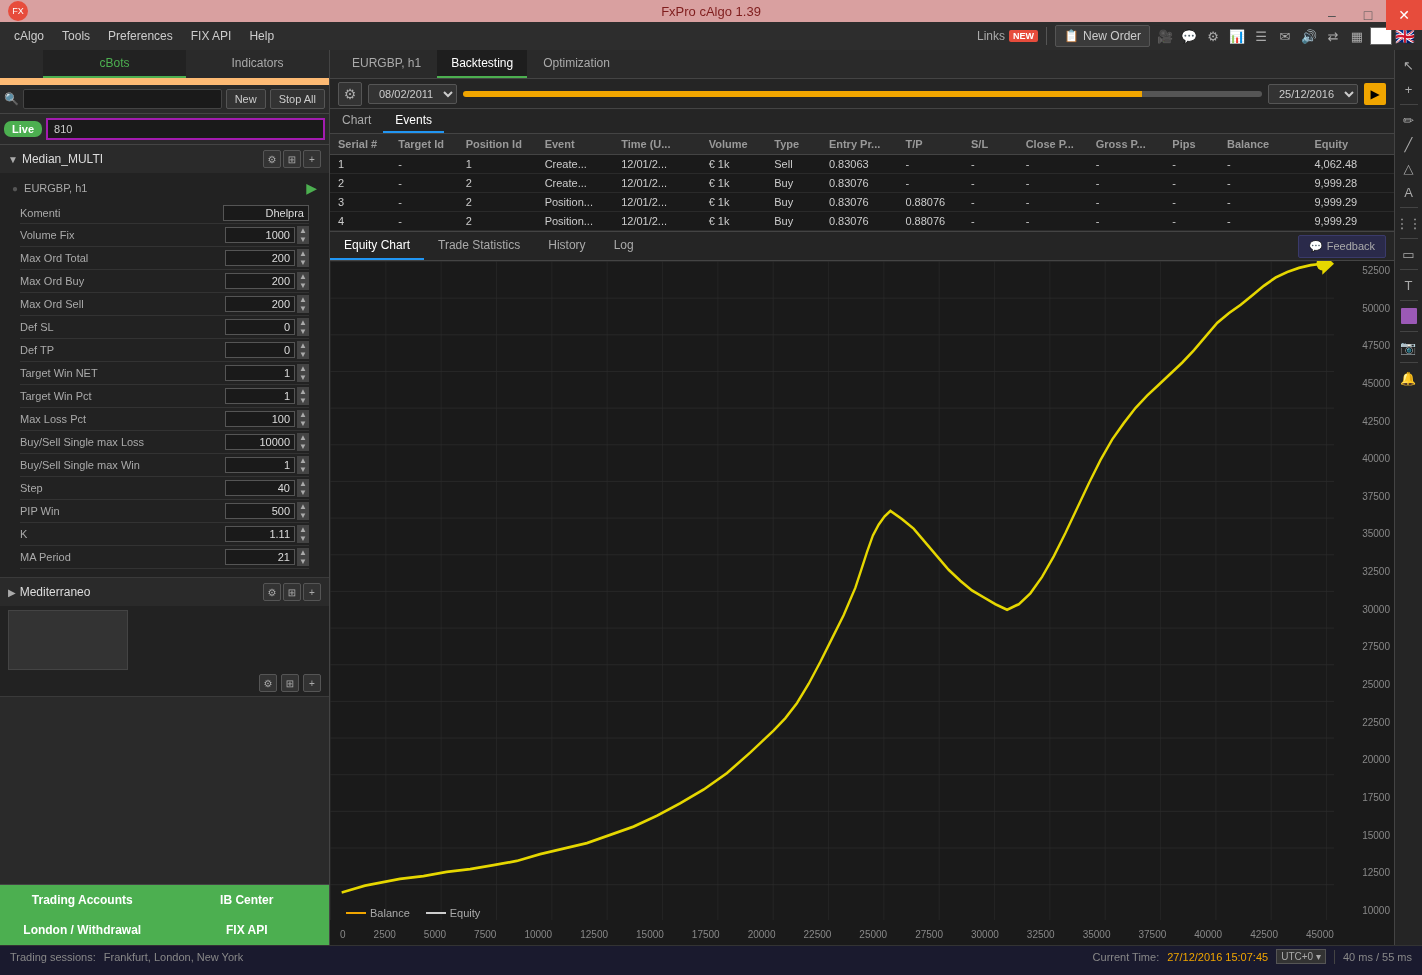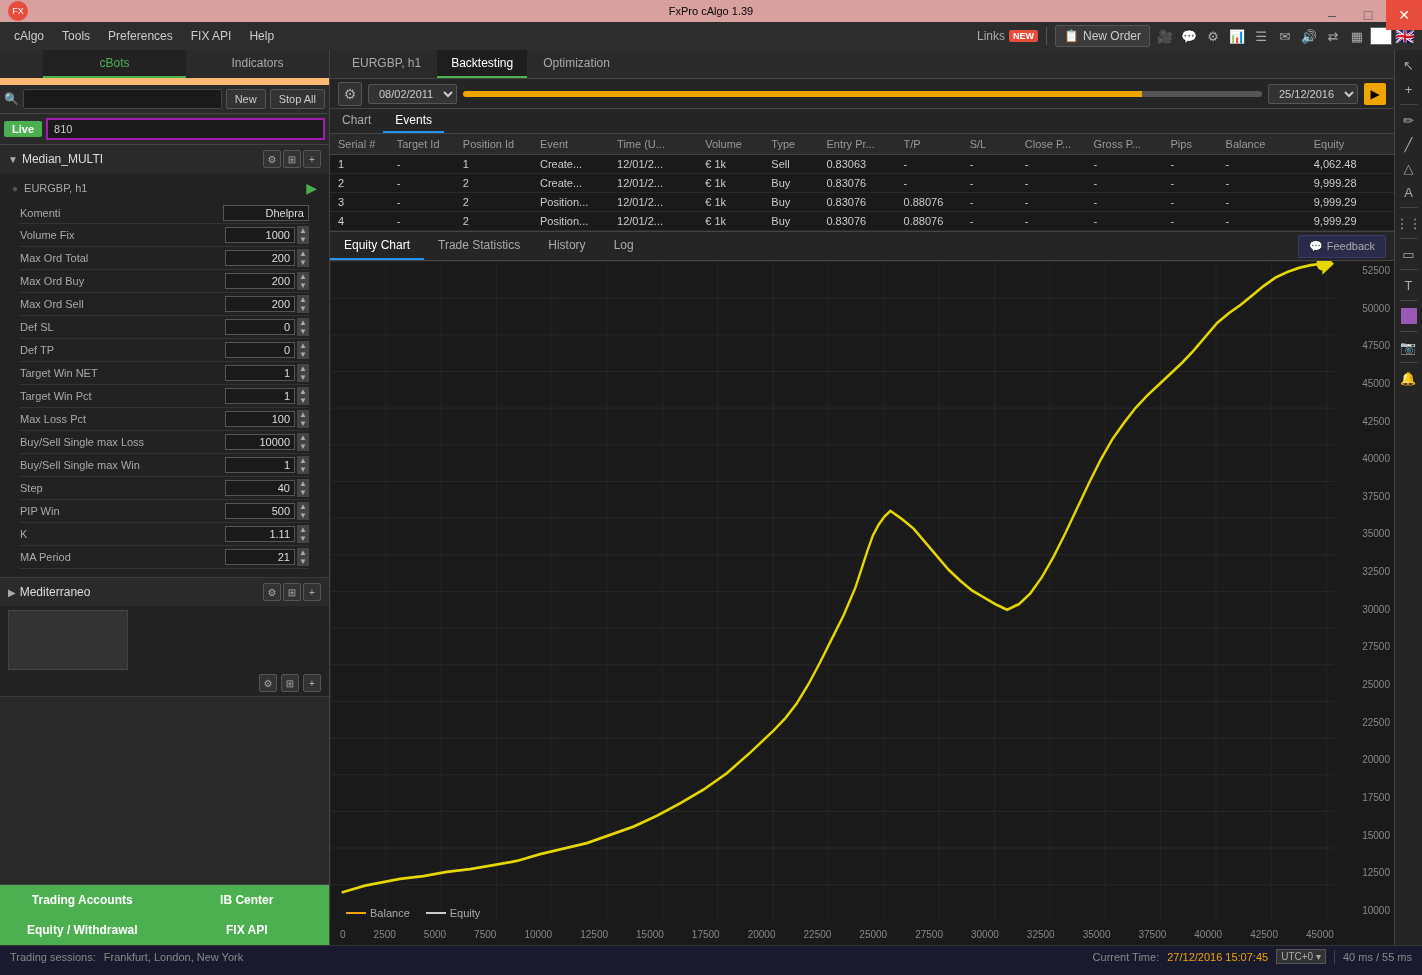--- a/index.html
+++ b/index.html
@@ -1,20 +1,20 @@
 <!DOCTYPE html>
 <html><head>
   <meta charset="utf-8">
   <style>
     * { margin: 0; padding: 0; box-sizing: border-box; }
     body { width: 1422px; height: 975px; background: #1a1a2e; font-family: 'Segoe UI', Arial, sans-serif; font-size: 12px; color: #ccc; overflow: hidden; }
 
     
     .title-bar { background: #d9a0a0; height: 22px; display: flex; align-items: center; justify-content: center; position: relative; }
-    .title-bar-title { font-size: 11px; color: #000000; font-weight: normal; }
+    .title-bar-title { font-size: 13px; color: #7f1d1d; font-weight: normal; }
     .title-bar-controls { position: absolute; right: 0; top: 0; display: flex; height: 30px; }
     .title-bar-btn { width: 36px; height: 30px; display: flex; align-items: center; justify-content: center; cursor: pointer; font-size: 14px; color: #555; }
     .title-bar-btn.close { background: #e74c3c; color: white; }
     .title-bar-logo { position: absolute; left: 8px; width: 20px; height: 20px; background: #e74c3c; border-radius: 50%; display: flex; align-items: center; justify-content: center; font-size: 9px; color: white; }
 
     
     .menu-bar { background: #2d2d2d; height: 28px; display: flex; align-items: center; padding: 8px 6px; gap: 2px; }
     .menu-item { padding: 3px 8px; color: #ccc; cursor: pointer; font-size: 12px; border-radius: 2px; }
     .menu-spacer { flex: 1; }
     .menu-right { display: flex; align-items: center; gap: 4px; }
@@ -31,21 +31,21 @@
     
     .sidebar { width: 330px; background: #2a2a2a; border-right: 1px solid #444; display: flex; flex-direction: column; }
     .sidebar-tabs { display: flex; border-bottom: 7px solid #fdba74; padding-left: 43px; }
     .sidebar-tab { flex: 1; padding: 6px 10px; text-align: center; cursor: pointer; font-size: 12px; color: #aaa; border-bottom: 2px solid transparent; }
     .sidebar-tab.active { color: #4CAF50; border-bottom-color: #4CAF50; background: #222; }
     .sidebar-search { display: flex; align-items: center; padding: 4px; border-bottom: 1px solid #444; gap: 4px; }
     .sidebar-search input { flex: 1; background: #1a1a1a; border: 1px solid #444; color: #ccc; padding: 3px 6px; font-size: 11px; border-radius: 2px; }
     .btn-new { background: #333; border: 1px solid #555; color: #ccc; padding: 3px 8px; cursor: pointer; font-size: 11px; border-radius: 2px; }
     .btn-stop-all { background: #333; border: 1px solid #555; color: #ccc; padding: 3px 8px; cursor: pointer; font-size: 11px; border-radius: 2px; }
     .live-bar { display: flex; align-items: center; padding: 4px; gap: 4px; border-bottom: 1px solid #444; }
-    .live-badge { background: #4CAF50; color: white; padding: 2px 8px; border-radius: 2px; font-size: 11px; font-weight: bold; cursor: pointer; }
+    .live-badge { background: #4CAF50; color: white; padding: 2px 8px; border-radius: 7px; font-size: 11px; font-weight: bold; cursor: pointer; }
     .live-input { flex: 1; background: #1a1a1a; border: 2px solid #a21caf; color: #ccc; padding: 3px 6px; font-size: 11px; }
 
     .bot-list { flex: 1; overflow-y: auto; }
     .bot-item { border-bottom: 1px solid #3a3a3a; }
     .bot-header { display: flex; align-items: center; padding: 5px 8px; background: #2a2a2a; cursor: pointer; gap: 4px; }
     .bot-name { flex: 1; color: #ddd; font-size: 12px; }
     .bot-controls { display: flex; gap: 2px; }
     .bot-ctrl-btn { width: 18px; height: 18px; background: #333; border: 1px solid #555; color: #aaa; cursor: pointer; font-size: 10px; display: flex; align-items: center; justify-content: center; border-radius: 2px; }
     .bot-sub { padding: 4px 12px; background: #222; }
     .bot-symbol-row { display: flex; align-items: center; gap: 6px; padding: 3px 0; }
@@ -81,21 +81,21 @@
     .date-select { background: #333; border: 1px solid #555; color: #ccc; padding: 2px 6px; font-size: 11px; border-radius: 2px; cursor: pointer; }
     .date-slider { flex: 1; height: 6px; background: linear-gradient(to right, #f0a500 85%, #555 85%); border-radius: 3px; cursor: pointer; }
     .play-btn { width: 22px; height: 22px; background: #f0a500; color: #000; border: none; cursor: pointer; display: flex; align-items: center; justify-content: center; font-size: 12px; border-radius: 2px; }
 
     
     .events-area { background: #1a1a1a; border-bottom: 1px solid #444; }
     .events-tabs { display: flex; background: #252525; border-bottom: 1px solid #444; }
     .events-tab { padding: 4px 12px; font-size: 12px; color: #aaa; cursor: pointer; border-bottom: 2px solid transparent; }
     .events-tab.active { color: #fff; border-bottom-color: #2196F3; }
     .events-table { width: 100%; border-collapse: collapse; font-size: 11px; }
-    .events-table th { background: #2a2a2a; color: #999; padding: 4px 8px; text-align: left; border-bottom: 1px solid #444; white-space: nowrap; font-weight: normal; }
+    .events-table th { background: #2a2a2a; color: #999; padding: 4px 8px; text-align: left; border-bottom: 1px solid #444; white-space: nowrap; font-weight: bold; }
     .events-table td { padding: 3px 8px; border-bottom: 1px solid #2a2a2a; color: #ccc; white-space: nowrap; }
     .col-serial { width: 40px; }
     .col-order { width: 60px; }
     .col-position { width: 70px; }
     .col-event { width: 70px; }
     .col-time { width: 80px; }
     .col-volume { width: 60px; }
     .col-type { width: 50px; }
     .col-entry { width: 70px; }
     .col-tp { width: 60px; }
@@ -406,21 +406,21 @@
         </div>
       </div>
 
     </div>
 
     <div style="width:100%;height:4px;background:#2a2a2a;"></div>
 
     <div class="bottom-buttons">
       <button class="bottom-btn btn-trading">Trading Accounts</button>
       <button class="bottom-btn btn-ib">IB Center</button>
-      <button class="bottom-btn btn-deposit">Equity / Withdrawal</button>
+      <button class="bottom-btn btn-deposit">London / Withdrawal</button>
       <button class="bottom-btn btn-fixapi">FIX API</button>
     </div>
   </div>
 
   <div class="right-content">
 
     <div class="chart-tabs">
       <div class="chart-tab">EURGBP, h1</div>
       <div class="chart-tab active">Backtesting</div>
       <div class="chart-tab">Optimization</div>

